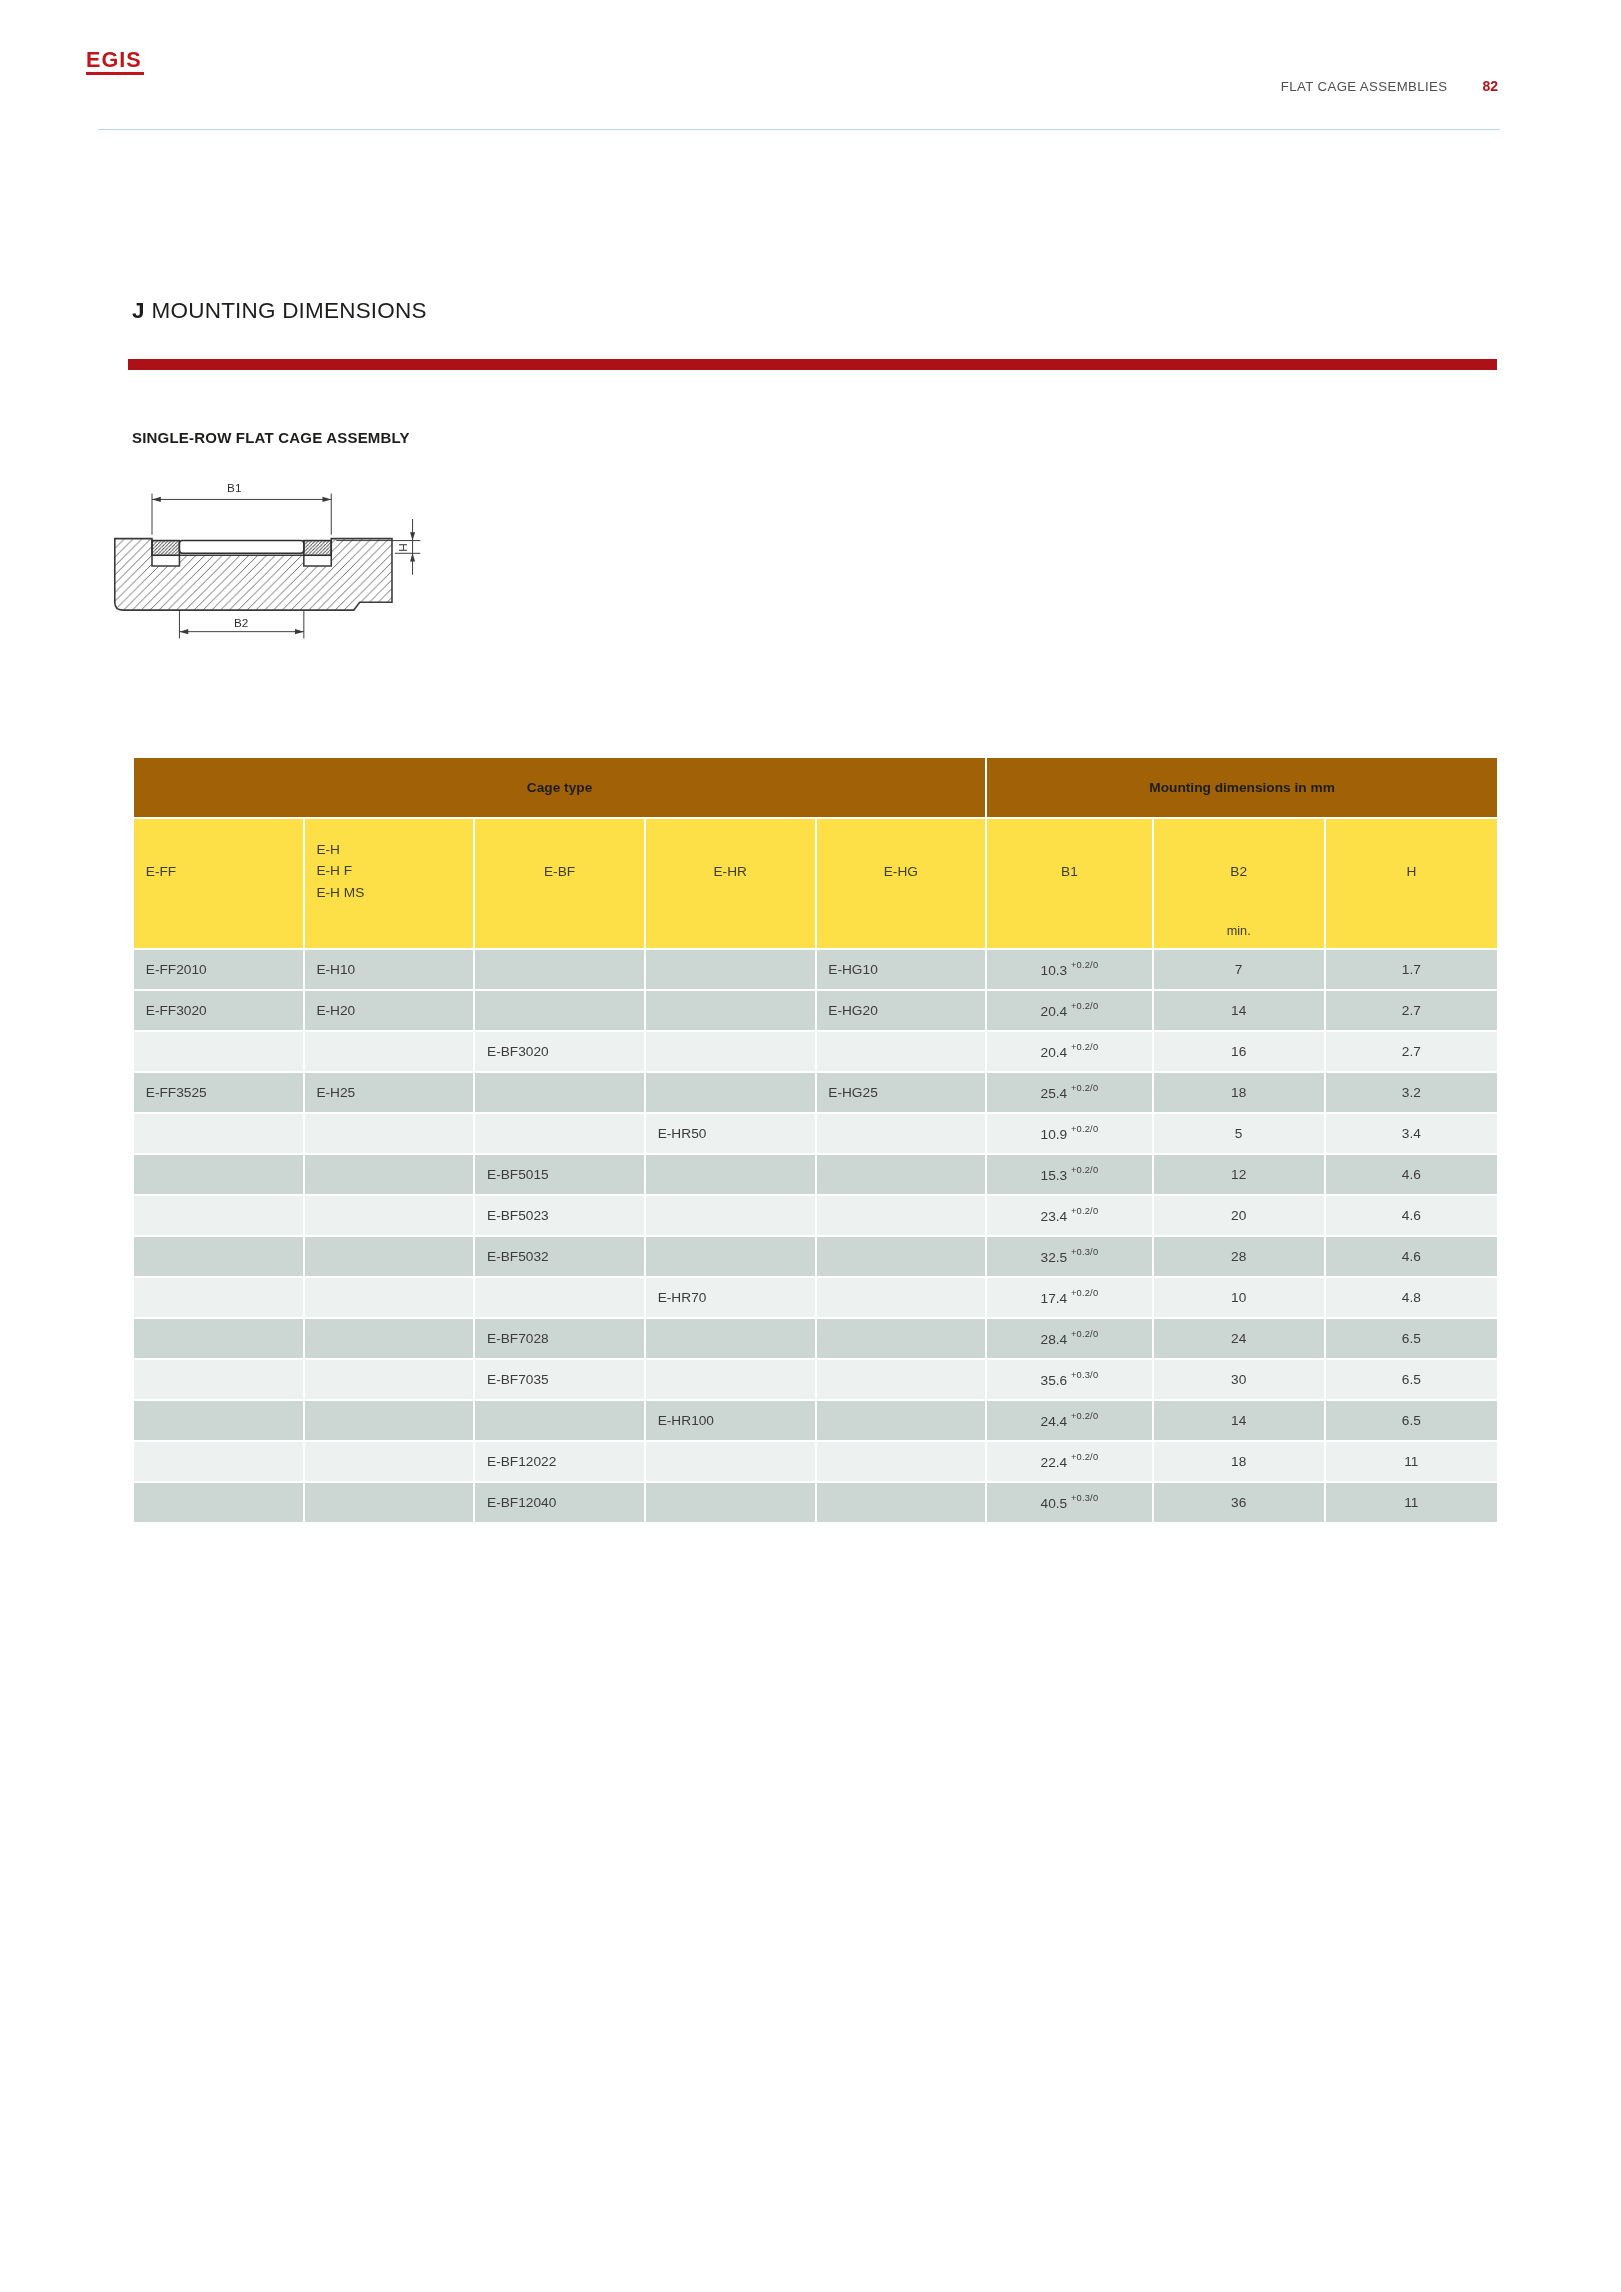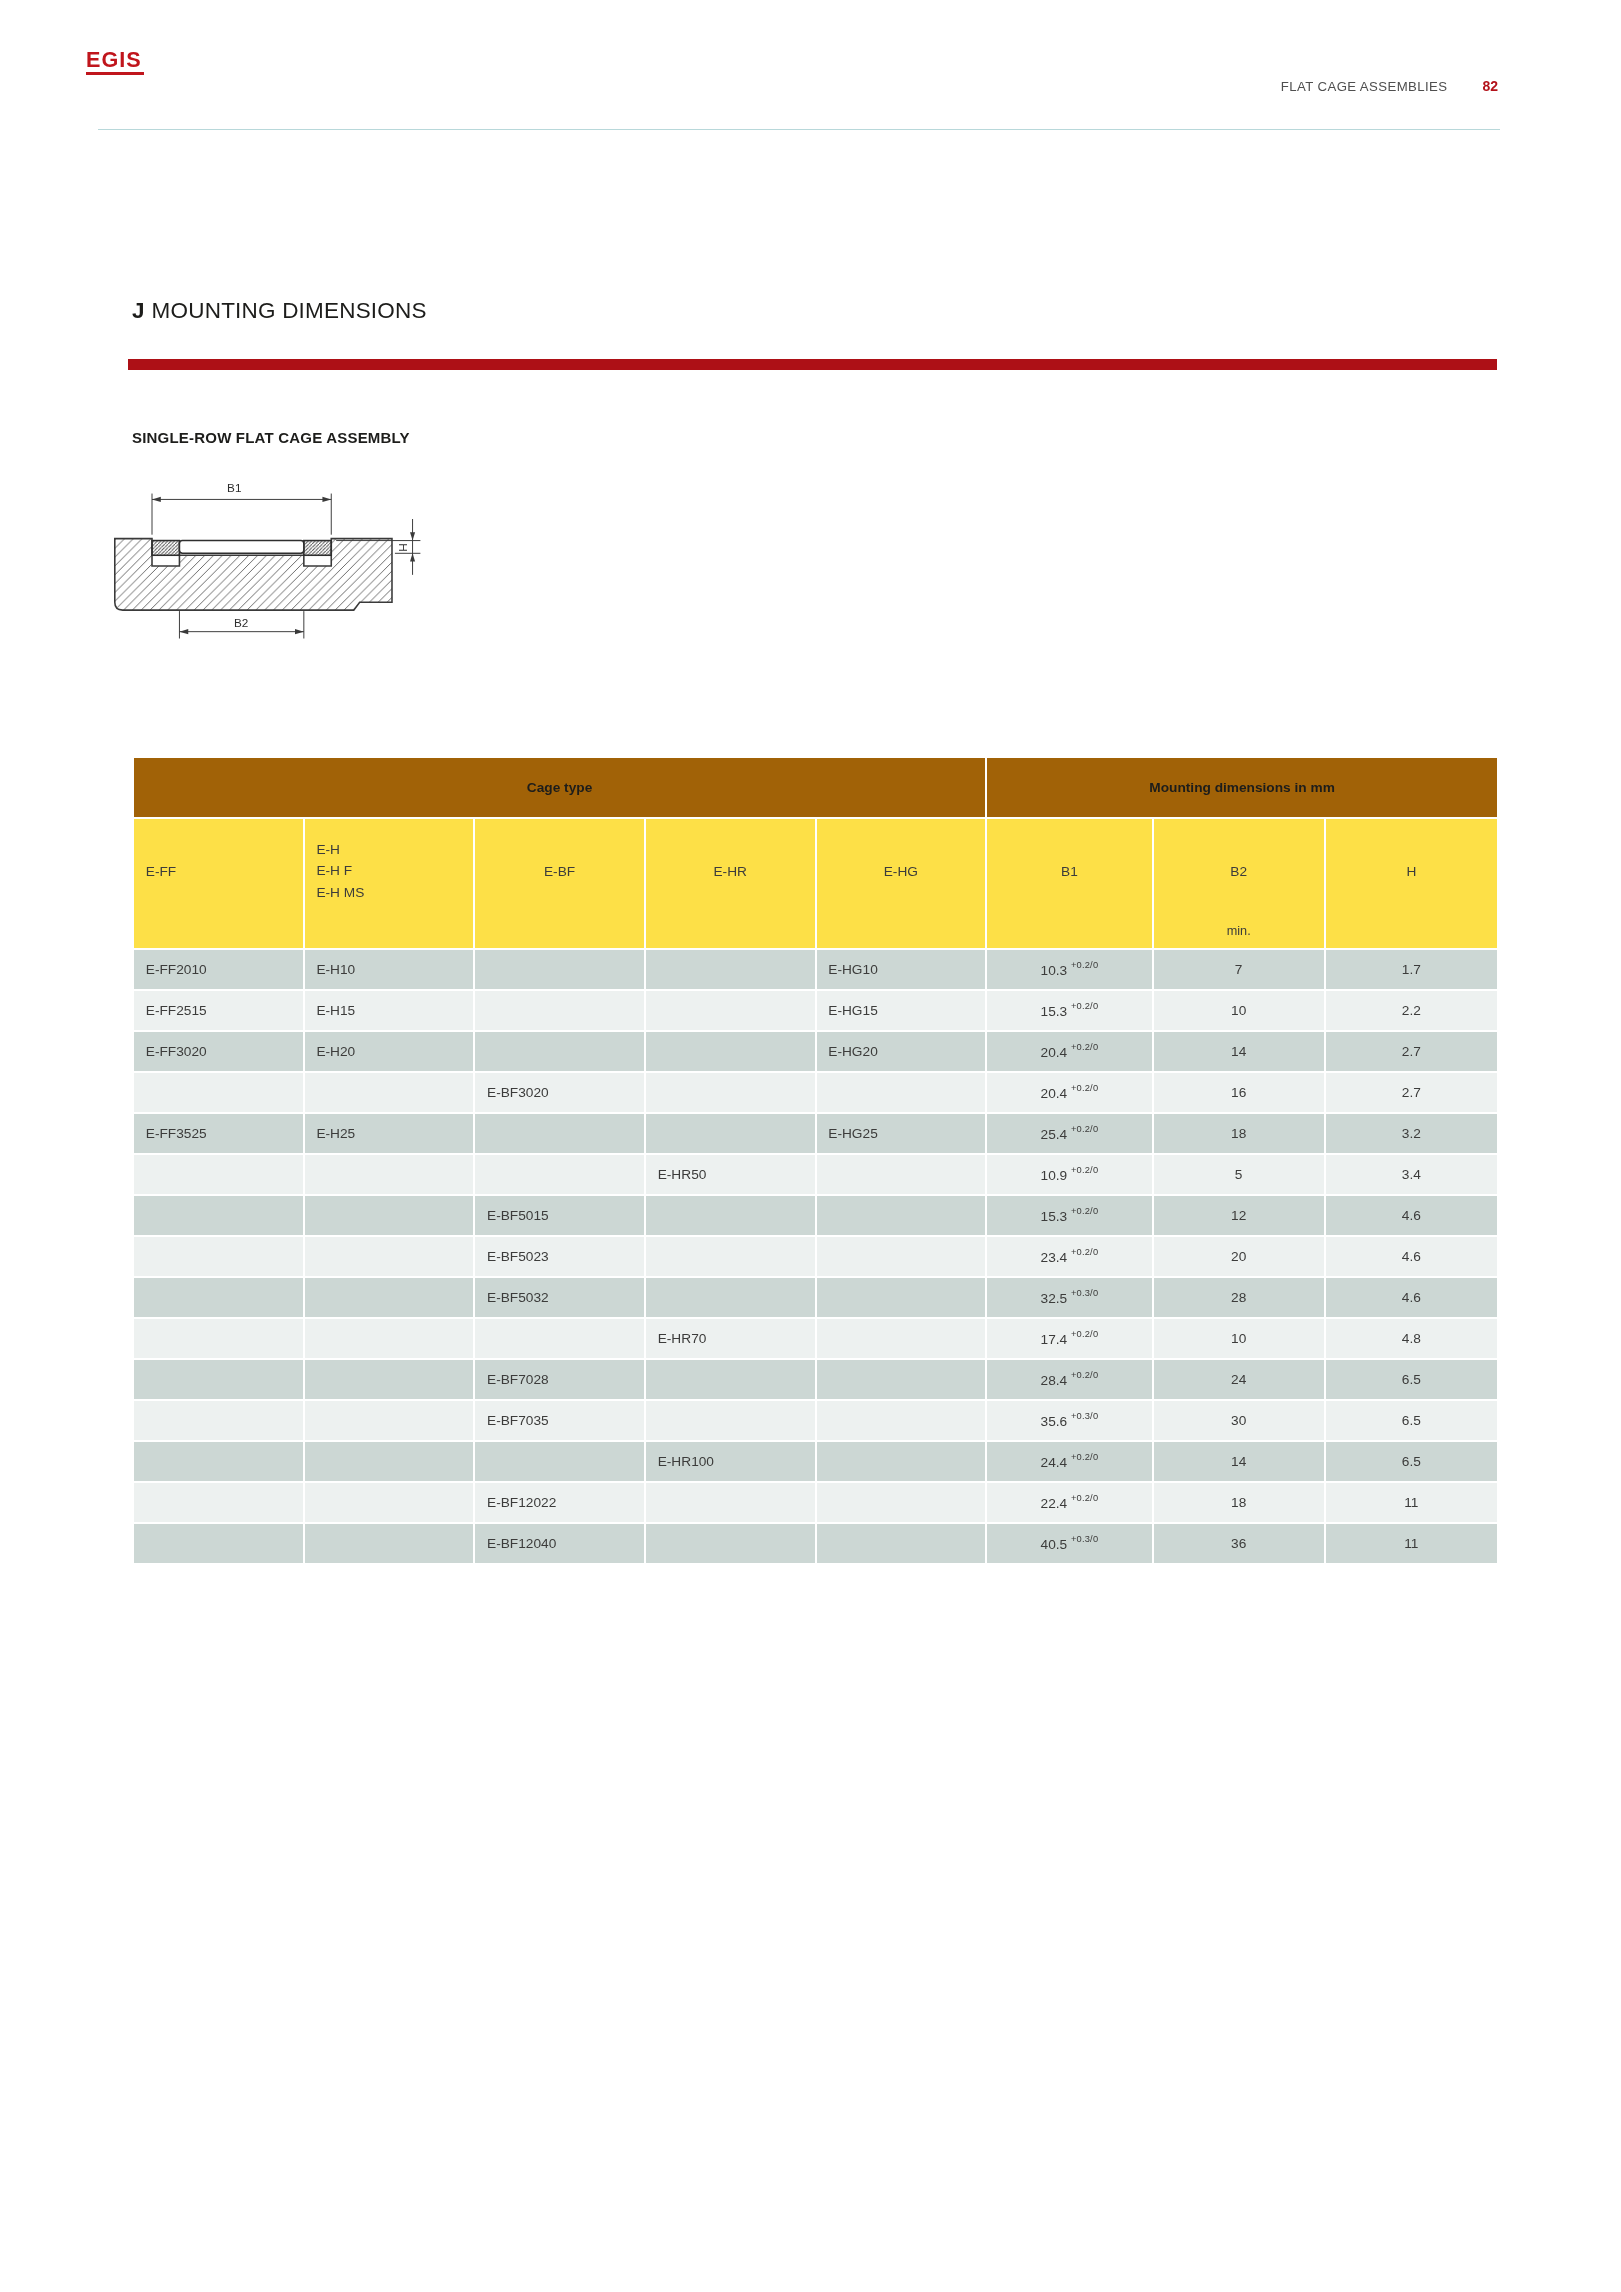--- a/index.html
+++ b/index.html
@@ -182,30 +182,20 @@
           <tr class="odd">
             <td class="l">E-FF2010</td>
             <td class="l">E-H10</td>
             <td class="l"></td>
             <td class="l"></td>
             <td class="l">E-HG10</td>
             <td class="c"><span>10.3</span> <sup>+0.2/0</sup></td>
             <td class="c">7</td>
             <td class="c">1.7</td>
           </tr>
-          <tr class="even">
-            <td class="l">E-FF2515</td>
-            <td class="l">E-H15</td>
-            <td class="l"></td>
-            <td class="l"></td>
-            <td class="l">E-HG15</td>
-            <td class="c"><span>15.3</span> <sup>+0.2/0</sup></td>
-            <td class="c">10</td>
-            <td class="c">2.2</td>
-          </tr>
           <tr class="odd">
             <td class="l">E-FF3020</td>
             <td class="l">E-H20</td>
             <td class="l"></td>
             <td class="l"></td>
             <td class="l">E-HG20</td>
             <td class="c"><span>20.4</span> <sup>+0.2/0</sup></td>
             <td class="c">14</td>
             <td class="c">2.7</td>
           </tr>

